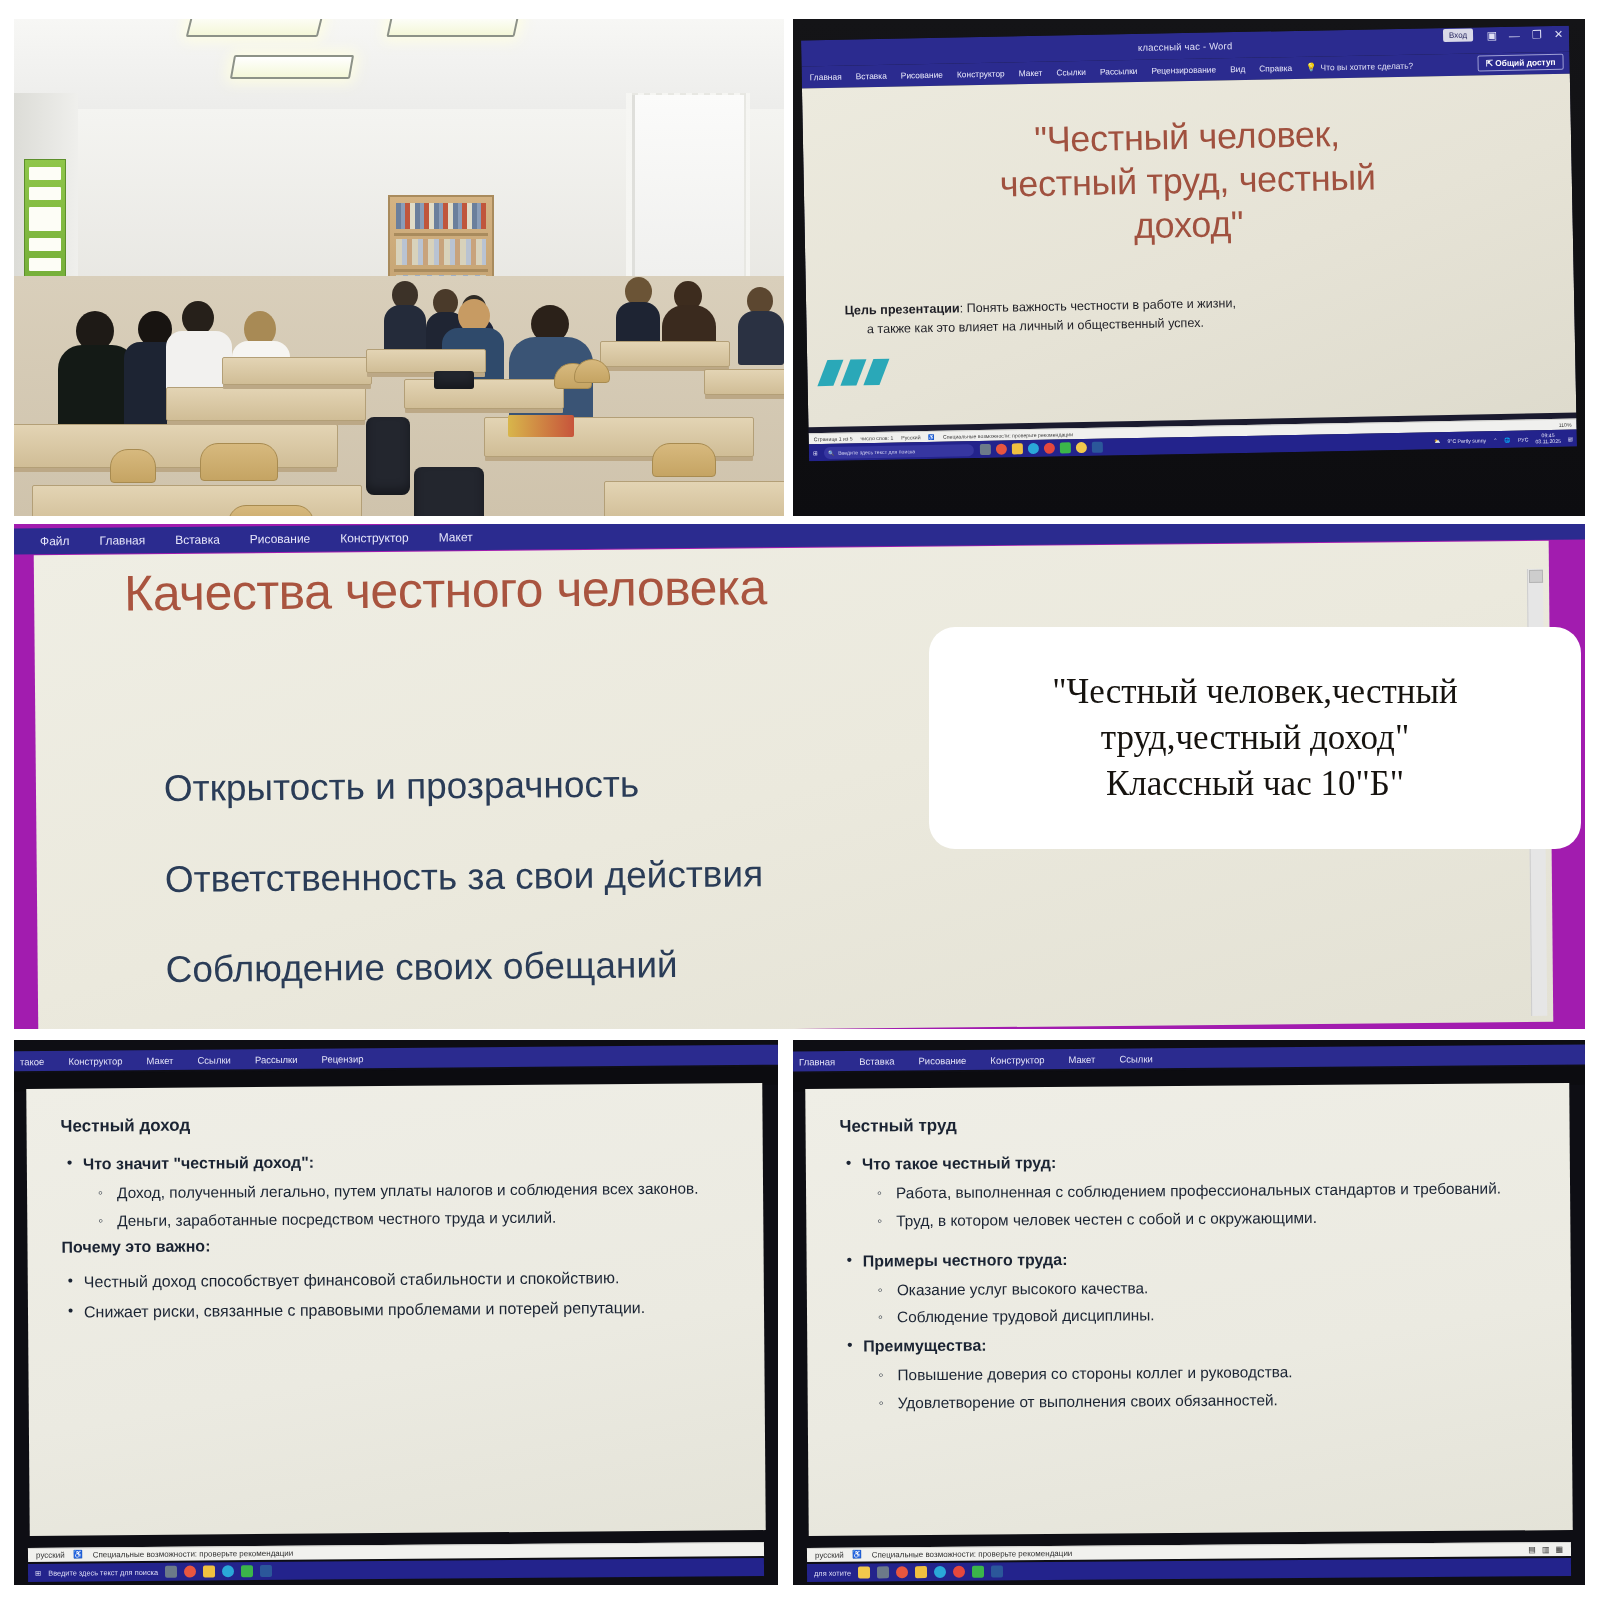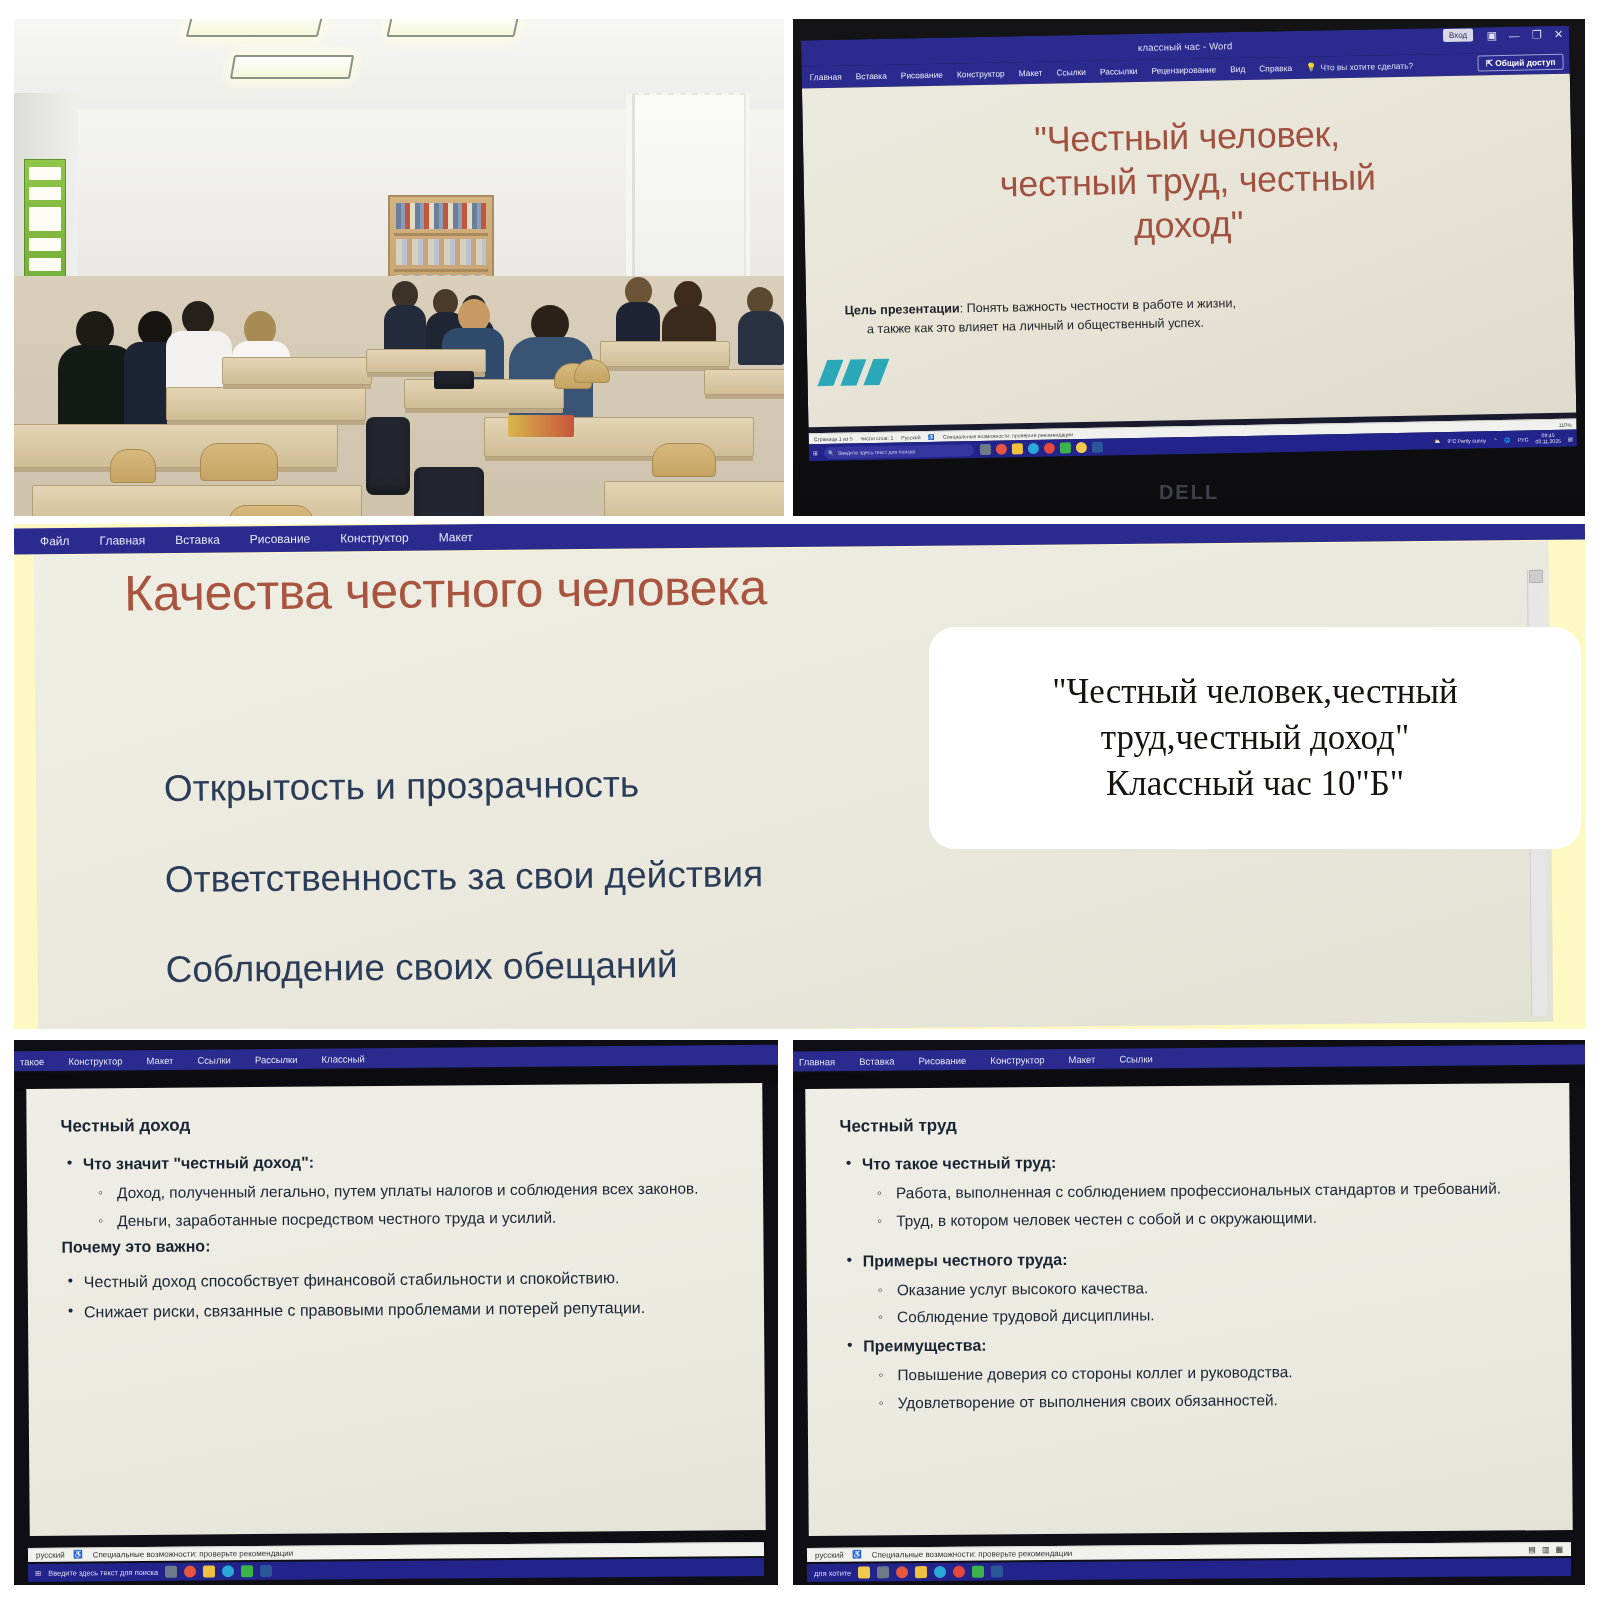--- a/index.html
+++ b/index.html
@@ -203,21 +203,21 @@
     position: absolute; left: 0; right: 0; bottom: 12px;
     text-align: center; color: #4a4a52;
     font-size: 20px; font-weight: bold; letter-spacing: 2px;
     opacity: .85;
   }
 
   
   #p-qualities { left: 14px; top: 524px; width: 1571px; height: 505px; }
   .q-screen {
     position: absolute; inset: 0;
-    background: #fef9c3;
+    background: #a21caf;
     overflow: hidden;
   }
   .q-ribbon {
     position: absolute; left: 0; right: 0; top: 0; height: 26px;
     background: #2b2b8f;
     display: flex; align-items: center; gap: 30px;
     padding-left: 26px;
     color: #e6e6fa; font-size: 12px;
     transform: rotate(-.55deg) translateY(-3px);
   }
@@ -501,21 +501,20 @@
             <span>РУС</span>
             <span class="tb-clock">
               <span style="display:block">09:45</span>
               <span style="display:block">03.11.2025</span>
             </span>
             <span>▤</span>
           </span>
         </div>
 
       </div>
-      <div class="dell-logo">DELL</div>
     </div>
   </div>
 
   <div class="panel" id="p-qualities">
     <div class="q-screen">
       <div class="q-ribbon">
         <span>Файл</span>
         <span>Главная</span>
         <span>Вставка</span>
         <span>Рисование</span>
@@ -543,21 +542,21 @@
   </div>
 
   <div class="panel" id="p-income">
     <div class="b-screen">
       <div class="b-ribbon">
         <span>такое</span>
         <span>Конструктор</span>
         <span>Макет</span>
         <span>Ссылки</span>
         <span>Рассылки</span>
-        <span>Классный</span>
+        <span>Рецензир</span>
       </div>
       <div class="b-blackband"></div>
       <div class="b-doc">
         <h3>Честный доход</h3>
         <div class="b-l1">Что значит "честный доход":</div>
         <div class="b-l2">Доход, полученный легально, путем уплаты налогов и соблюдения всех законов.</div>
         <div class="b-l2">Деньги, заработанные посредством честного труда и усилий.</div>
         <div class="b-plain">Почему это важно:</div>
         <div class="b-l1" style="font-weight:normal">Честный доход способствует финансовой стабильности и спокойствию.</div>
         <div class="b-l1" style="font-weight:normal">Снижает риски, связанные с правовыми проблемами и потерей репутации.</div>

